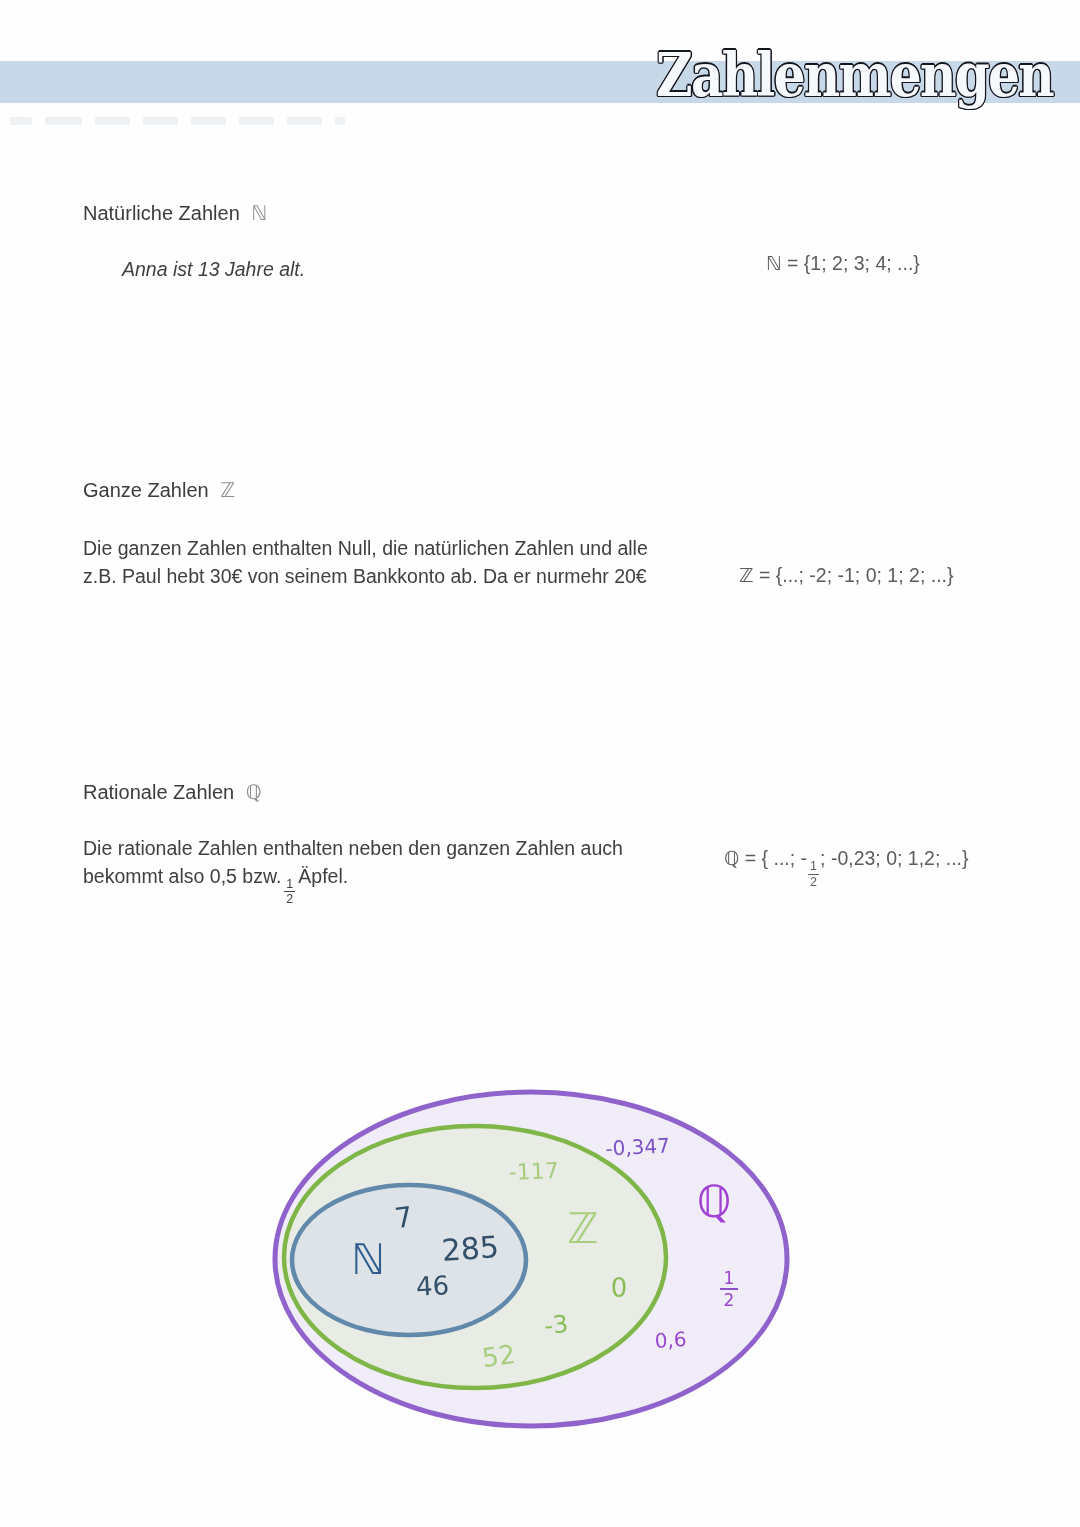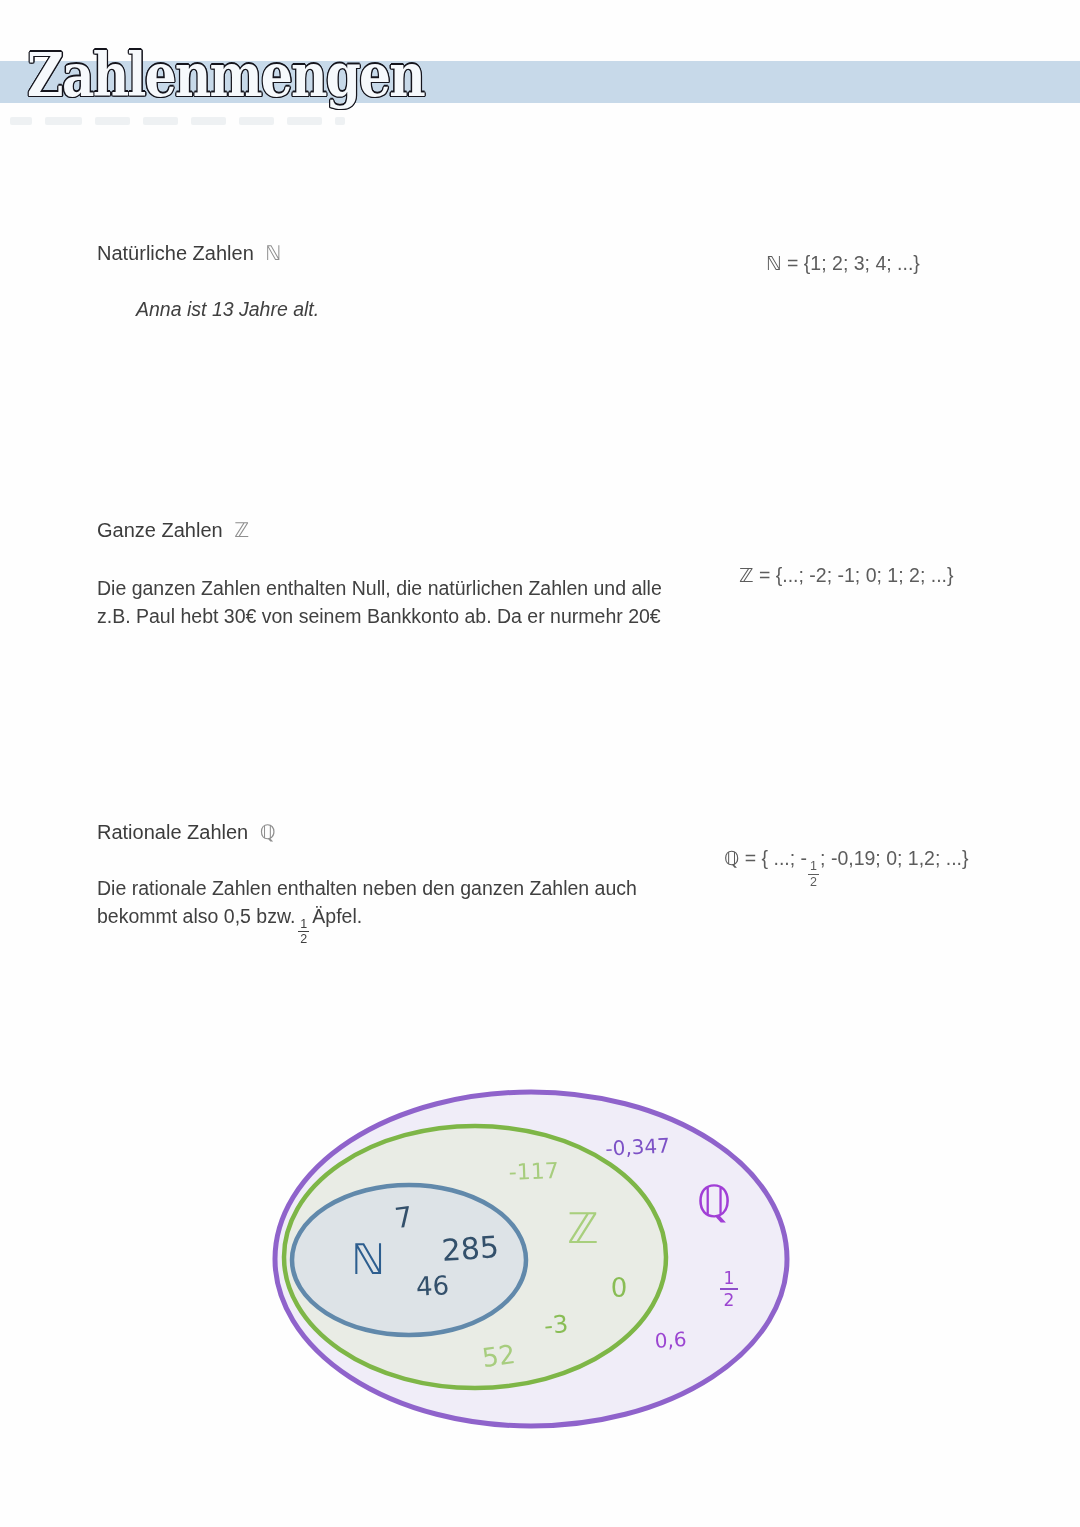--- a/index.html
+++ b/index.html
@@ -2,36 +2,36 @@
 <html><head>
 <meta charset="utf-8">
 <style>
   html,body{margin:0;padding:0;}
   body{width:1080px;height:1527px;background:#ffffff;position:relative;overflow:hidden;
        font-family:"Liberation Sans","DejaVu Sans",sans-serif;}
   .page{position:absolute;inset:0;background:#fefefe;}
 
   
   .banner{position:absolute;left:0;top:61px;width:1080px;height:42px;background:#c7d9e9;}
-  .title-wrap{position:absolute;left:0;top:46px;width:1080px;text-align:left;line-height:58px;}
+  .title-wrap{position:absolute;left:0;top:46px;width:1080px;text-align:right;line-height:58px;}
   .title{display:inline-block;font-family:"DejaVu Serif",serif;font-size:57px;font-weight:bold;
          letter-spacing:-2px;color:#f6f9fc;transform:scaleX(0.88) scaleY(1.04);
          text-shadow:1.5px 0 0 #15151d,-1.5px 0 0 #15151d,0 1.5px 0 #15151d,0 -1.5px 0 #15151d,
                      1px 1px 0 #15151d,-1px -1px 0 #15151d,1px -1px 0 #15151d,-1px 1px 0 #15151d;}
 
   
   .watermark{position:absolute;left:10px;top:117px;display:flex;gap:13px;}
   .watermark span{display:block;height:8px;background:#eef1f3;border-radius:2px;}
   .watermark span:nth-child(1){width:22px}.watermark span:nth-child(2){width:37px}
   .watermark span:nth-child(3){width:35px}.watermark span:nth-child(4){width:35px}
   .watermark span:nth-child(5){width:35px}.watermark span:nth-child(6){width:35px}
   .watermark span:nth-child(7){width:35px}.watermark span:nth-child(8){width:10px}
 
   
-  .sec{position:absolute;left:97px;width:600px;color:#3f3f3f;margin-top:40px;}
+  .sec{position:absolute;left:83px;width:600px;color:#3f3f3f;}
   .sec .heading{font-size:20px;color:#3c3c3c;}
   .sec .heading .sym{color:#8f8f8f;font-family:"DejaVu Sans",sans-serif;margin-left:6px;}
   .sec .body{position:absolute;left:0;font-size:19.5px;line-height:27.5px;color:#404040;width:600px;}
   .sec .line.indent{padding-left:39px;font-style:italic;}
 
   .note{position:absolute;font-size:19.5px;color:#5c5c5c;white-space:nowrap;}
 
   
   .frac{display:inline-flex;flex-direction:column;align-items:center;line-height:1;
         vertical-align:-5px;font-size:12.5px;margin:0 3px;}
@@ -108,21 +108,21 @@
             <span class="fn">1</span>
             <span class="fd">2</span>
           </span><span>Äpfel.</span>
       </div>
     </div>
   </section>
   <div class="note" style="left:724px;top:847px;">
     <span>ℚ = { ...; -</span><span class="frac" style="margin:0 1px;">
         <span class="fn">1</span>
         <span class="fd">2</span>
-      </span><span>; -0,19; 0; 1,2; ...}</span>
+      </span><span>; -0,23; 0; 1,2; ...}</span>
   </div>
 
   <svg class="venn" viewBox="0 0 530 380">
     <ellipse class="ell-q" cx="266" cy="174" rx="256" ry="167" stroke-width="5" stroke="#8f63cb"></ellipse>
     <ellipse class="ell-z" cx="210" cy="172" rx="191" ry="131" stroke-width="4.5" stroke="#7eb647"></ellipse>
     <ellipse class="ell-n" cx="144" cy="175" rx="117" ry="75" stroke-width="4.5" stroke="#6189ab"></ellipse>
 
     <text class="lbl-n" x="103" y="189">ℕ</text>
     <text class="m-n" x="140" y="142" font-size="28" transform="rotate(-8 140 142)">7</text>
     <text class="m-n" x="206" y="174" font-size="30" transform="rotate(-4 206 174)">285</text>

